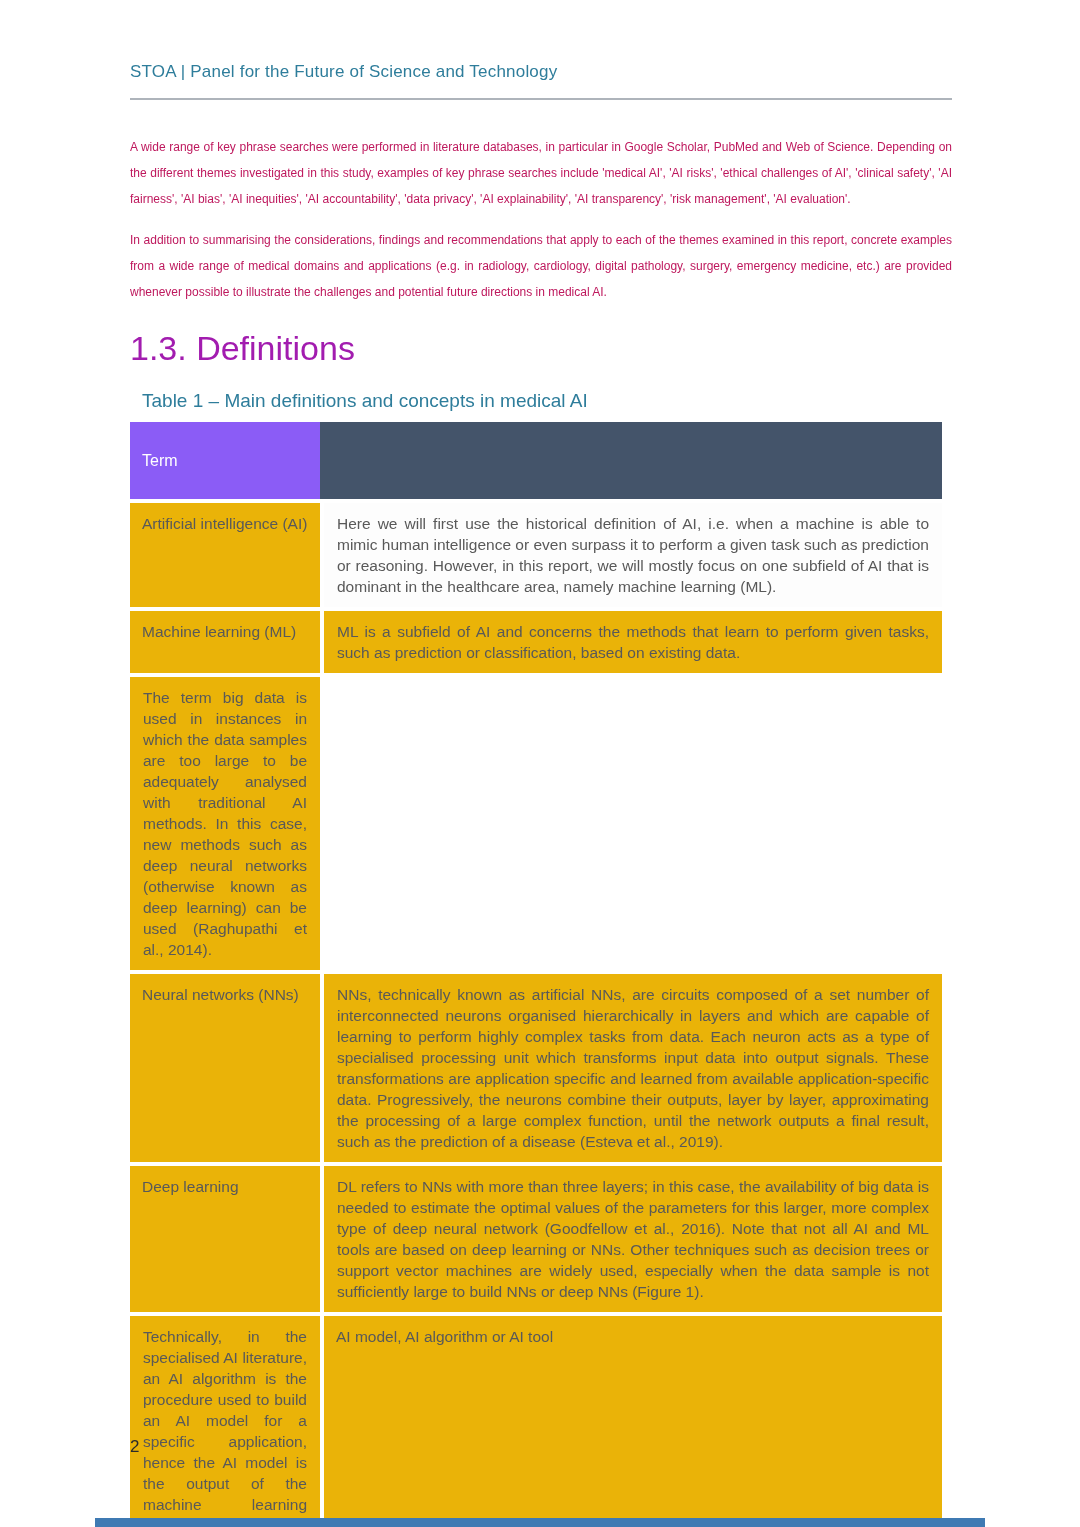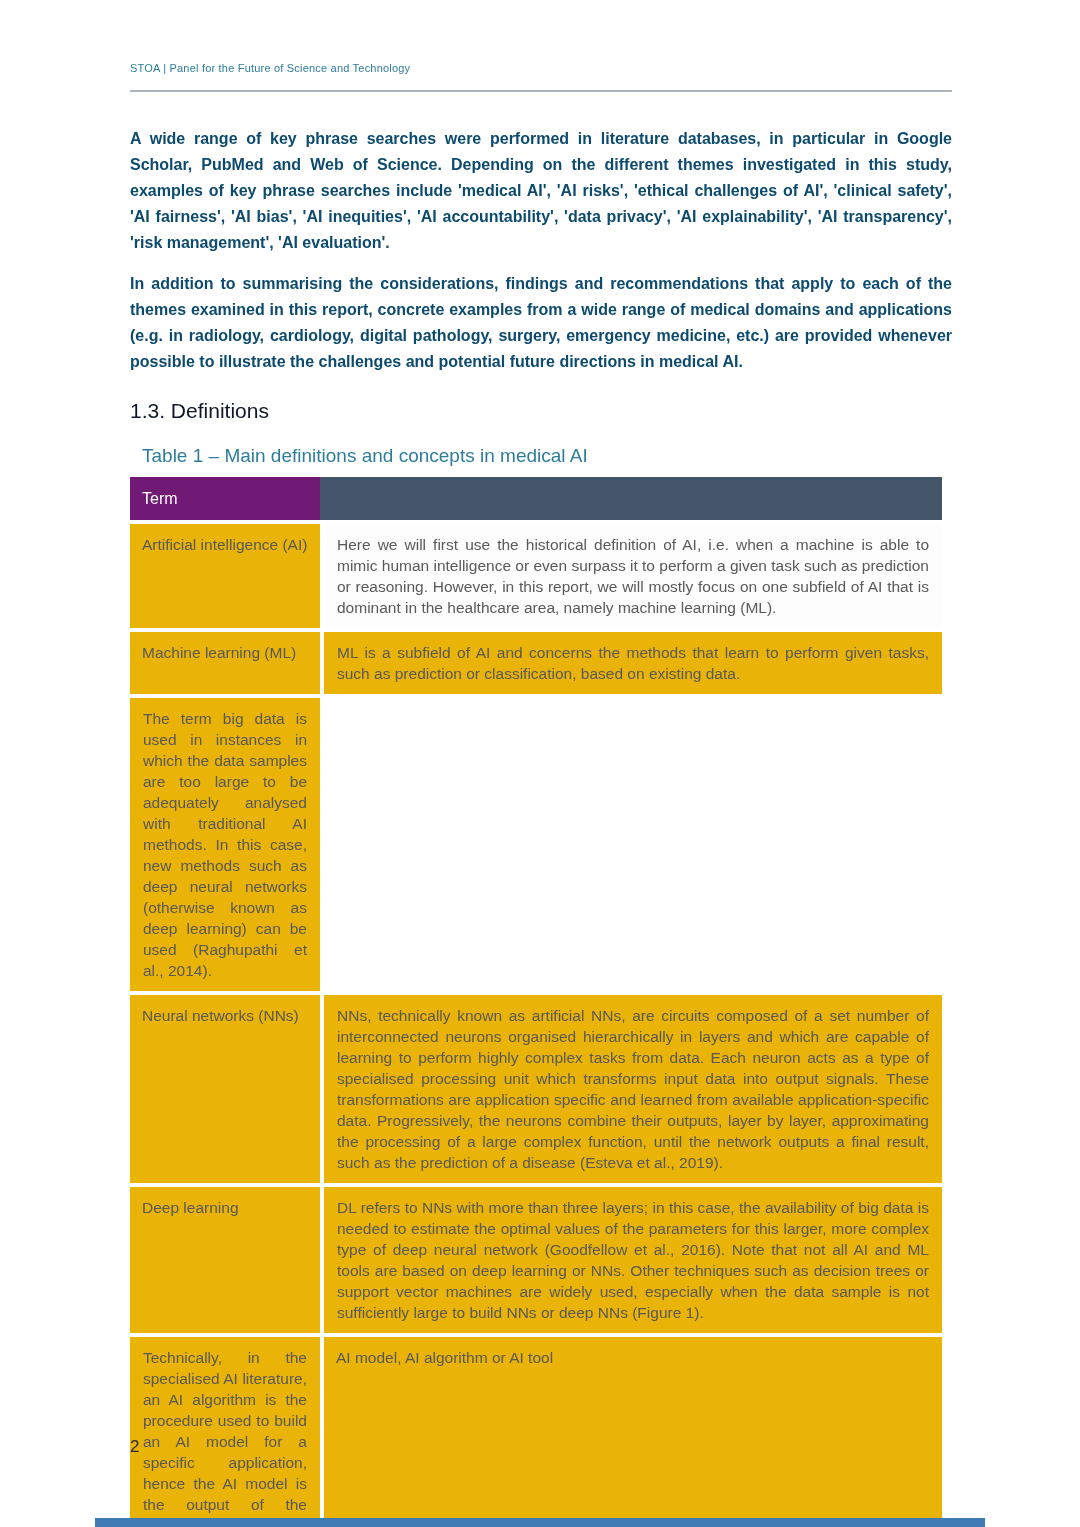--- a/index.html
+++ b/index.html
@@ -12,41 +12,40 @@
     font-family: "Liberation Sans", "DejaVu Sans", sans-serif;
     color: #212121;
   }
   .page {
     position: absolute;
     inset: 0;
     padding: 62px 128px 0 130px;
   }
   .header-title {
     color: #2E7D9B;
-    font-size: 11px;
+    font-size: 17px;
     letter-spacing: 0.2px;
   }
   .header-rule {
     height: 2px;
     background: #AEB4BB;
     margin-top: 16px;
   }
   main { margin-top: 34px; }
   .body-para {
-    font-size: 16px;
+    font-size: 12px;
     line-height: 26px;
     text-align: justify;
-    color: #0c4a6e;
+    color: #be185d;
     margin-bottom: 15px;
-    font-weight: bold;
   }
   .section-heading {
-    font-size: 21px;
+    font-size: 34px;
     font-weight: 400;
-    color: #0f172a;
+    color: #a21caf;
     margin: 24px 0 18px 0;
   }
   .intro-para { margin-left: 13px; margin-bottom: 8px; }
   .table-caption {
     color: #2E7D9B;
     font-size: 19px;
     margin: 22px 0 10px 12px;
   }
   .def-table {
     width: 812px;
@@ -55,22 +54,22 @@
     color: #595959;
   }
   .thead {
     display: grid;
     grid-template-columns: 190px 1fr;
     column-gap: 4px;
     background: #44546A;
     color: #ffffff;
   }
   .th {
-    background: #701a75;
-    padding: 11px 12px;
+    background: #8b5cf6;
+    padding: 28px 12px;
     font-size: 16px;
   }
   .trow {
     display: grid;
     grid-template-columns: 190px 1fr;
     column-gap: 4px;
     margin-top: 4px;
   }
   .td.term {
     background: #eab308;

